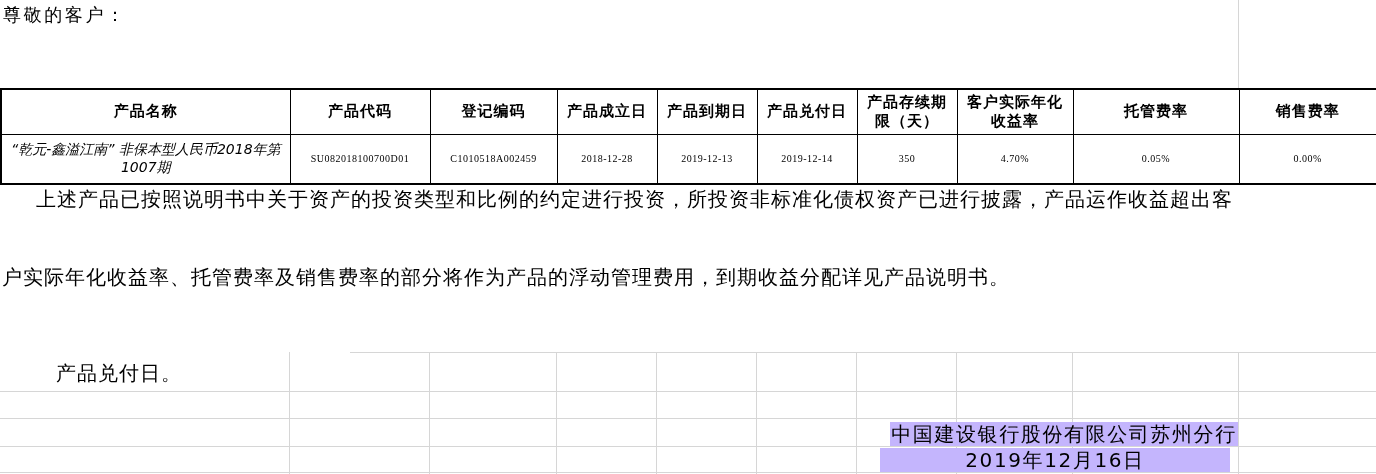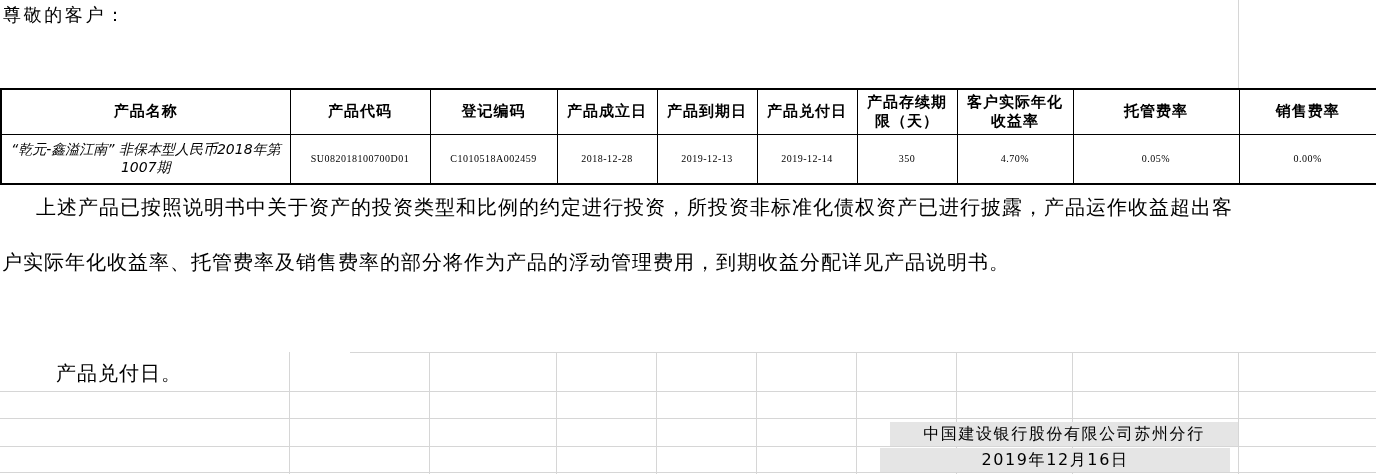--- a/index.html
+++ b/index.html
@@ -12,22 +12,22 @@
     font-family: "DejaVu Sans", sans-serif;
     color: #000000;
   }
   
   .grid-h { position: absolute; height: 1px; background: #d6d6d6; z-index: 0; }
   .grid-v { position: absolute; width: 1px; background: #d6d6d6; z-index: 0; }
 
   .txt { position: absolute; white-space: nowrap; z-index: 2; }
   .top-line { font-size: 18px; letter-spacing: 2.6px; line-height: 20px; }
   .para { font-size: 20px; letter-spacing: 1px; line-height: 23px; }
-  .sig { font-size: 16px; letter-spacing: 1.6px; line-height: 24px;
-         text-align: center; background: #e5e5e5; }
+  .sig { font-size: 20px; letter-spacing: 1.6px; line-height: 24px;
+         text-align: center; background: #c4b5fd; }
 
   
   #tbl-wrap { position: absolute; left: 0; top: 88px; width: 1276px; z-index: 1; }
   table.announce {
     border-collapse: collapse;
     table-layout: fixed;
     width: 1376px;
     background: transparent;
   }
   table.announce th, table.announce td {
@@ -115,20 +115,20 @@
           <td class="val-cell">2019-12-14</td>
           <td class="val-cell">350</td>
           <td class="val-cell">4.70%</td>
           <td class="val-cell">0.05%</td>
           <td class="val-cell">0.00%</td>
         </tr>
       </tbody>
     </table>
   </div>
 
-  <div class="txt para" style="left:36px; top:196px;">上述产品已按照说明书中关于资产的投资类型和比例的约定进行投资，所投资非标准化债权资产已进行披露，产品运作收益超出客</div>
-  <div class="txt para" style="left:2px; top:251px;">户实际年化收益率、托管费率及销售费率的部分将作为产品的浮动管理费用，到期收益分配详见产品说明书。</div>
+  <div class="txt para" style="left:36px; top:188px;">上述产品已按照说明书中关于资产的投资类型和比例的约定进行投资，所投资非标准化债权资产已进行披露，产品运作收益超出客</div>
+  <div class="txt para" style="left:2px; top:266px;">户实际年化收益率、托管费率及销售费率的部分将作为产品的浮动管理费用，到期收益分配详见产品说明书。</div>
   <div class="txt para" style="left:56px; top:362px;">产品兑付日。</div>
 
   <div class="txt sig" style="left:890px; top:422px; width:348px;">中国建设银行股份有限公司苏州分行</div>
   <div class="txt sig" style="left:880px; top:448px; width:350px;">2019年12月16日</div>
 
 </div>
 
 </body></html>

